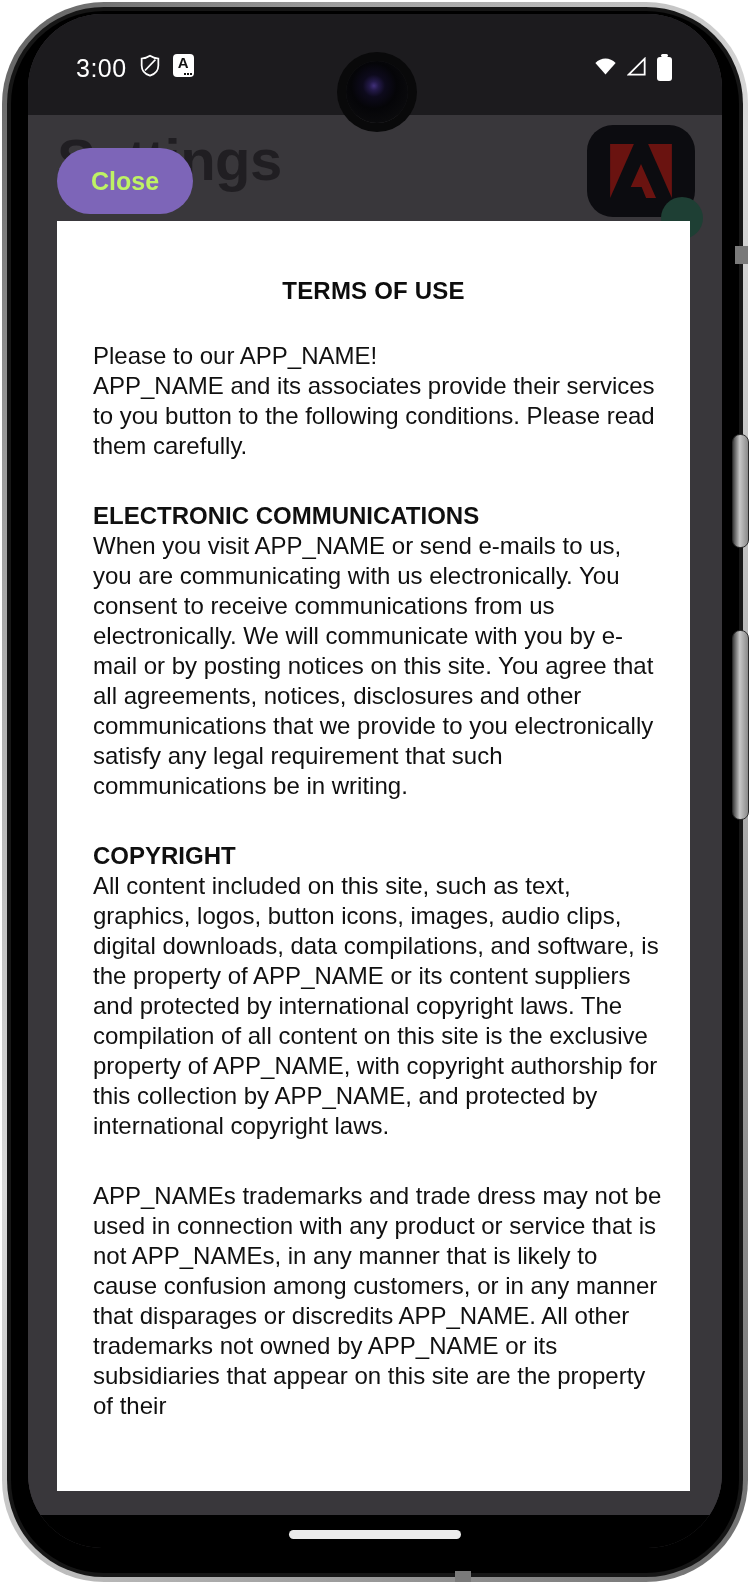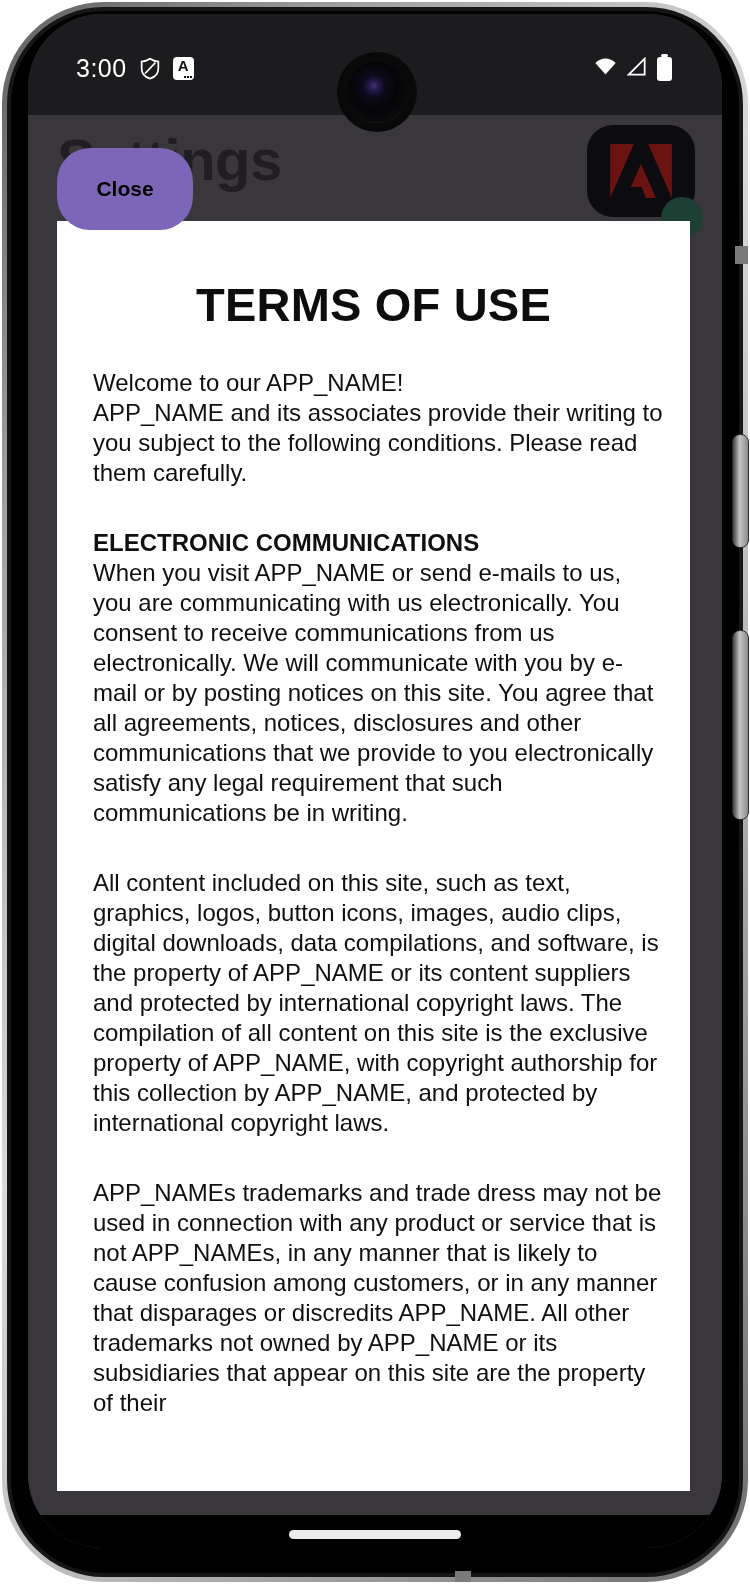--- a/index.html
+++ b/index.html
@@ -24,21 +24,21 @@
   .antenna{position:absolute;left:735px;top:246px;width:13px;height:18px;background:#7a7a7a;z-index:4;}
   .antenna.bottom{left:455px;top:auto;bottom:2px;width:16px;height:11px;}
 
   .screen{position:absolute;left:28px;top:14px;width:694px;height:1534px;border-radius:74px;
     background:var(--dim-bg);overflow:hidden;}
 
   
   .status-bar{position:absolute;top:0;left:0;right:0;height:101px;background:var(--status-bar-bg);
     display:flex;align-items:center;justify-content:space-between;
     padding:8px 50px 0 48px;box-sizing:border-box;z-index:2;}
-  .sb-left{display:flex;align-items:center;gap:13px;}
+  .sb-left{display:flex;align-items:flex-start;gap:13px;}
   .sb-time{color:#fff;font-size:25px;letter-spacing:.5px;}
   .shield-wrap{display:flex;align-items:center;}
   .a-badge{position:relative;width:21px;height:23px;background:#fff;border-radius:4px;
     display:flex;align-items:flex-start;justify-content:center;}
   .a-badge .glyph{font-size:15px;font-weight:700;color:#111;line-height:17px;}
   .a-badge .dots{position:absolute;bottom:2px;right:2px;display:flex;gap:1px;}
   .a-badge .dots i{width:2px;height:2px;background:#111;display:block;}
   .sb-right{display:flex;align-items:center;gap:11px;}
   .battery{position:relative;width:15px;height:24px;background:#fff;border-radius:3px;}
   .battery:before{content:"";position:absolute;top:-3px;left:4px;width:7px;height:3px;
@@ -52,27 +52,27 @@
   .settings-layer{position:absolute;left:0;right:0;top:101px;bottom:33px;background:var(--dim-bg);z-index:1;}
   .settings-title{position:absolute;left:29px;top:16px;font-size:58px;font-weight:700;
     color:var(--settings-title);letter-spacing:-.5px;line-height:1;}
   .adobe-tile{position:absolute;left:559px;top:10px;width:108px;height:92px;border-radius:26px;
     background:var(--adobe-tile-bg);display:flex;align-items:center;justify-content:center;}
   .adobe-tile svg{width:62px;height:54px;fill:var(--adobe-red);}
   .status-dot{position:absolute;left:633px;top:82px;width:42px;height:42px;border-radius:50%;
     background:var(--badge-green);}
 
   
-  .close-btn{position:absolute;left:29px;top:134px;width:136px;height:82px;border-radius:33px;
-    background:var(--accent);color:#000000;font-size:21px;font-weight:700;border:none;
+  .close-btn{position:absolute;left:29px;top:134px;width:136px;height:66px;border-radius:33px;
+    background:var(--accent);color:#bef264;font-size:25px;font-weight:700;border:none;
     display:flex;align-items:center;justify-content:center;z-index:30;
     font-family:"Liberation Sans", sans-serif;cursor:pointer;}
   .modal{position:absolute;left:29px;top:207px;width:633px;height:1270px;background:var(--modal-bg);
     z-index:20;overflow:hidden;}
-  .modal-title{margin:56px 0 36px;text-align:center;font-size:47px;font-weight:700;
+  .modal-title{margin:56px 0 36px;text-align:center;font-size:24px;font-weight:700;
     color:#0d0d0d;letter-spacing:.2px;}
   .terms{margin:0 26px 0 36px;font-size:24px;line-height:30px;color:var(--text-dark);}
   .terms p{margin:0;}
   .sec{margin-top:40px;}
   .sec.first{margin-top:0;}
   .sec .h{font-weight:700;}
 
   
   .nav-bar{position:absolute;left:0;right:0;bottom:0;height:33px;background:#000;z-index:25;}
   .home-indicator{position:absolute;left:50%;transform:translateX(-50%);top:15px;width:172px;height:9px;
@@ -134,28 +134,29 @@
       </div>
       <div class="status-dot"></div>
     </div>
 
     <button class="close-btn">Close</button>
 
     <div class="modal">
       <div class="modal-title">TERMS OF USE</div>
       <div class="terms">
         <div class="sec first">
-          <p>Welcome to our APP_NAME!</p>
-          <p>APP_NAME and its associates provide their writing to you subject to the following conditions. Please read them carefully.</p>
+          <p>Please to our APP_NAME!</p>
+          <p>APP_NAME and its associates provide their services to you button to the following conditions. Please read them carefully.</p>
         </div>
         <div class="sec">
           <p class="h">ELECTRONIC COMMUNICATIONS</p>
           <p>When you visit APP_NAME or send e-mails to us, you are communicating with us electronically. You consent to receive communications from us electronically. We will communicate with you by e-mail or by posting notices on this site. You agree that all agreements, notices, disclosures and other communications that we provide to you electronically satisfy any legal requirement that such communications be in writing.</p>
         </div>
         <div class="sec">
+          <p class="h">COPYRIGHT</p>
           <p>All content included on this site, such as text, graphics, logos, button icons, images, audio clips, digital downloads, data compilations, and software, is the property of APP_NAME or its content suppliers and protected by international copyright laws. The compilation of all content on this site is the exclusive property of APP_NAME, with copyright authorship for this collection by APP_NAME, and protected by international copyright laws.</p>
         </div>
         <div class="sec">
           <p>APP_NAMEs trademarks and trade dress may not be used in connection with any product or service that is not APP_NAMEs, in any manner that is likely to cause confusion among customers, or in any manner that disparages or discredits APP_NAME. All other trademarks not owned by APP_NAME or its subsidiaries that appear on this site are the property of their</p>
         </div>
       </div>
     </div>
 
     <div class="nav-bar">
       <div class="home-indicator"></div>

